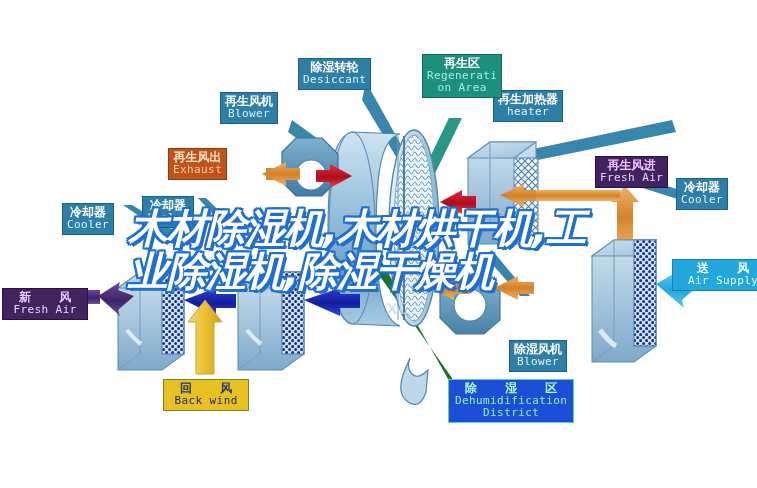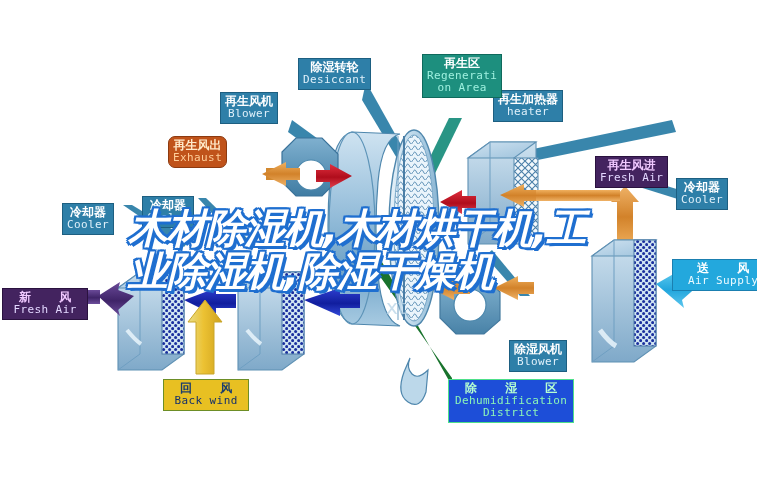--- a/index.html
+++ b/index.html
@@ -347,21 +347,21 @@
     <span class="cn">再生加热器</span>
     <span class="en">heater</span>
   </div>
 
   <div class="label-box lb-teal" style="left:422px; top:54px;">
     <span class="cn">再生区</span>
     <span class="en">Regenerati</span>
     <span class="en">on Area</span>
   </div>
 
-  <div class="label-box lb-orange" style="left:168px; top:136px;border-radius:7px;">
+  <div class="label-box lb-orange" style="left:168px; top:148px;">
     <span class="cn">再生风出</span>
     <span class="en">Exhaust</span>
   </div>
 
   <div class="label-box lb-purple" style="left:595px; top:144px;">
     <span class="cn">再生风进</span>
     <span class="en">Fresh Air</span>
   </div>
 
   <div class="label-box lb-blue" style="left:676px; top:178px;">

